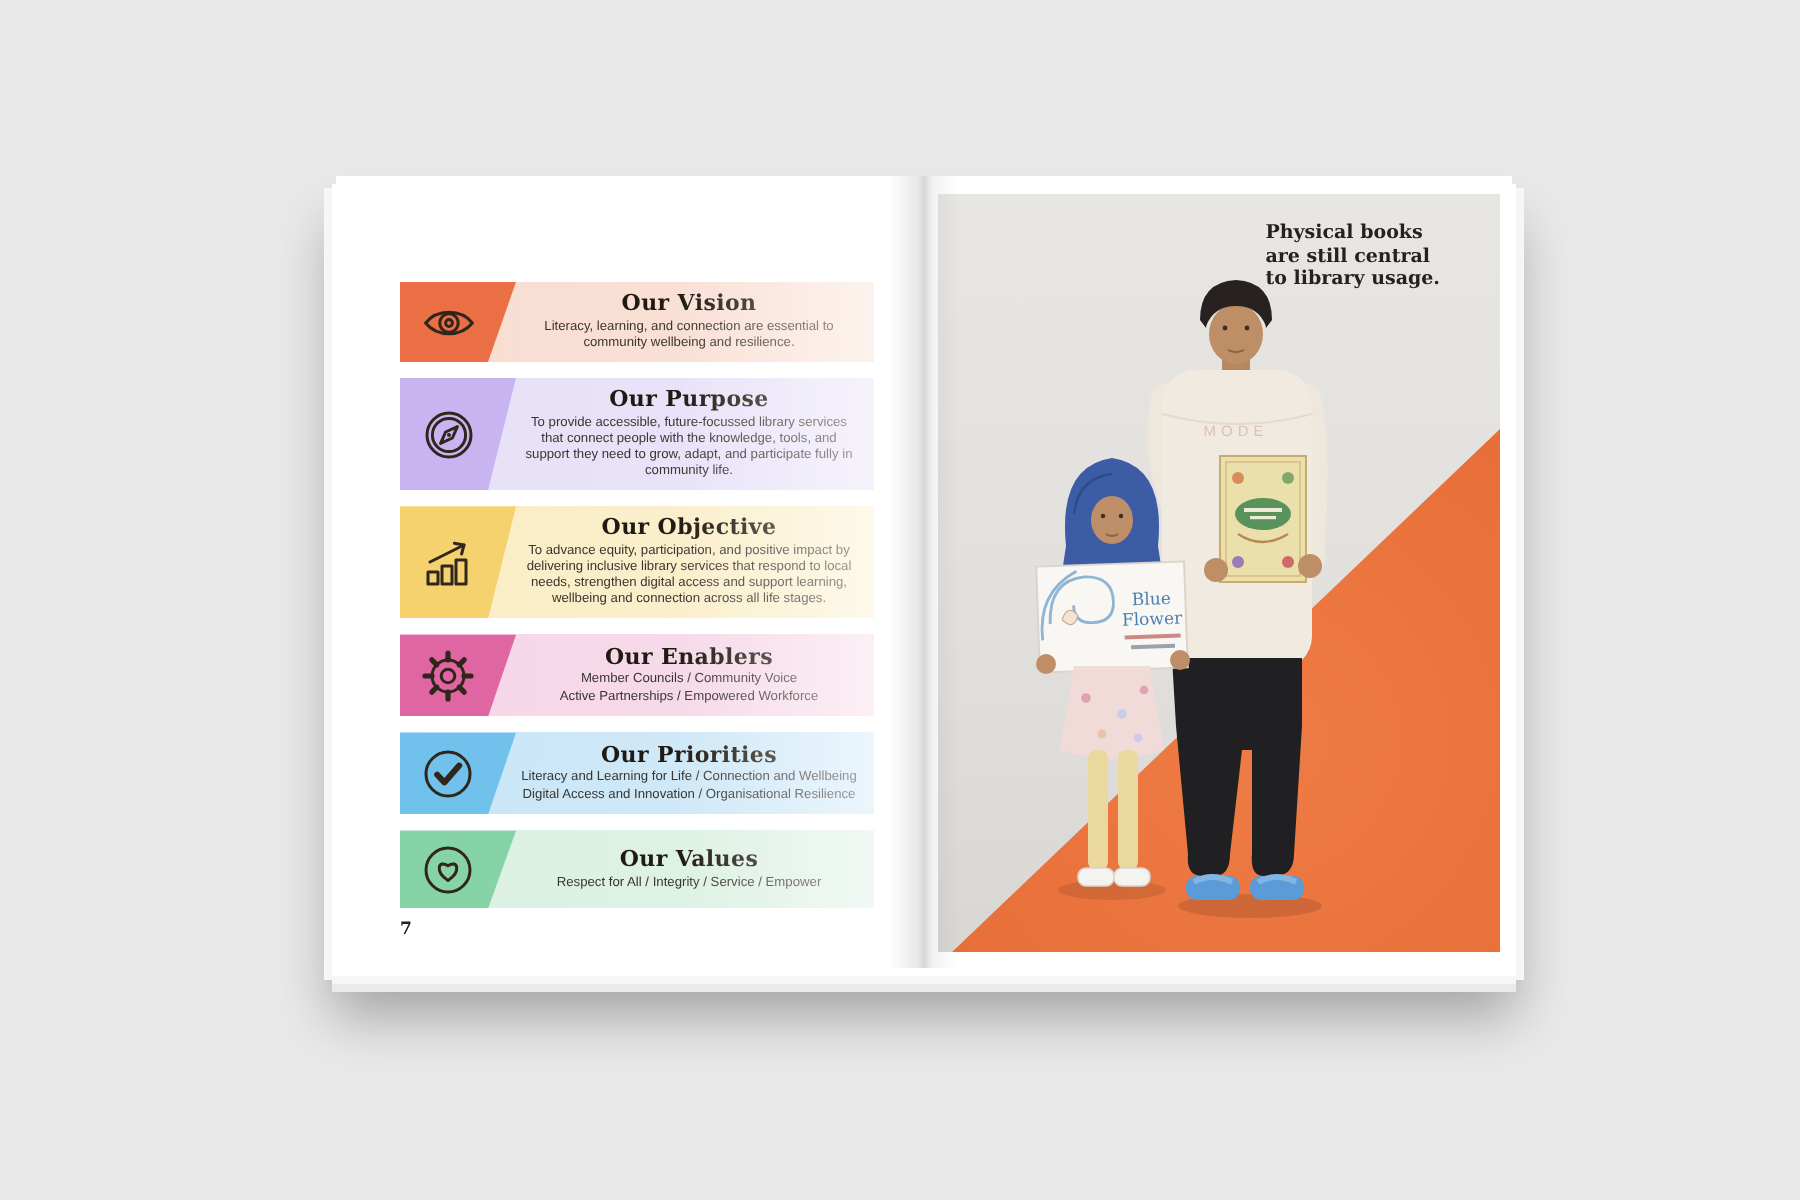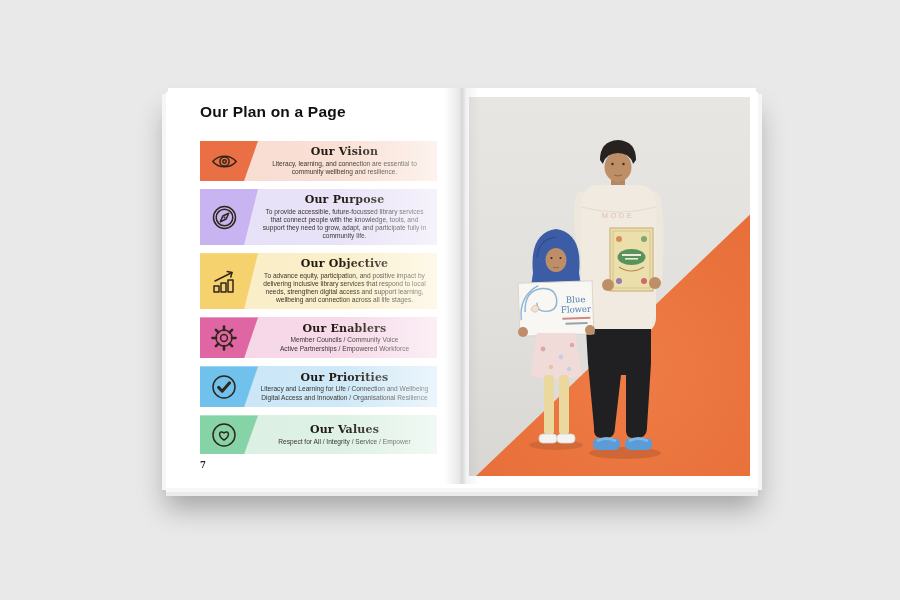--- a/index.html
+++ b/index.html
@@ -87,21 +87,20 @@
   .icon{stroke:#30261c;fill:none;stroke-width:1.5;stroke-linecap:round;stroke-linejoin:round;}
 </style>
 </head>
 <body>
 
 <div class="stack"></div>
 
 <div class="book">
 
   <div class="page-left">
-    <div class="plan-title">Our Plan on a Page</div>
 
     <div class="banners">
 
       <div class="banner h-vision" style="--block: #EA6F44; --tint-l: #F8DCD0; --tint-r: #FAE3D8;">
         <div class="block">
           <svg class="icon" width="27" height="19" viewBox="0 0 27 19">
             <path d="M1.8 9.5 C7.5 2.4 19.5 2.4 25.2 9.5 C19.5 16.6 7.5 16.6 1.8 9.5 Z"></path>
             <circle cx="13.5" cy="9.5" r="4.6"></circle>
               <circle cx="13.5" cy="9.5" r="1.7"></circle>
           </svg>
@@ -294,16 +293,21 @@
           <rect x="75" y="278" width="10" height="60" rx="4" fill="#EAD89E"></rect>
           <rect x="90" y="278" width="10" height="60" rx="4" fill="#EAD89E"></rect>
 
           <g>
             <rect x="70" y="337" width="18" height="9" rx="4" fill="#F4F3F0" stroke="#D8D5D0" stroke-width="0.8"></rect>
             <rect x="88" y="337" width="18" height="9" rx="4" fill="#F4F3F0" stroke="#D8D5D0" stroke-width="0.8"></rect>
           </g>
         </g>
       </svg>
 
+      <div class="caption">
+        <span>Physical books</span><br>
+        <span>are still central</span><br>
+        <span>to library usage.</span>
+      </div>
     </div>
   </div>
 
 </div>
 
 </body></html>

